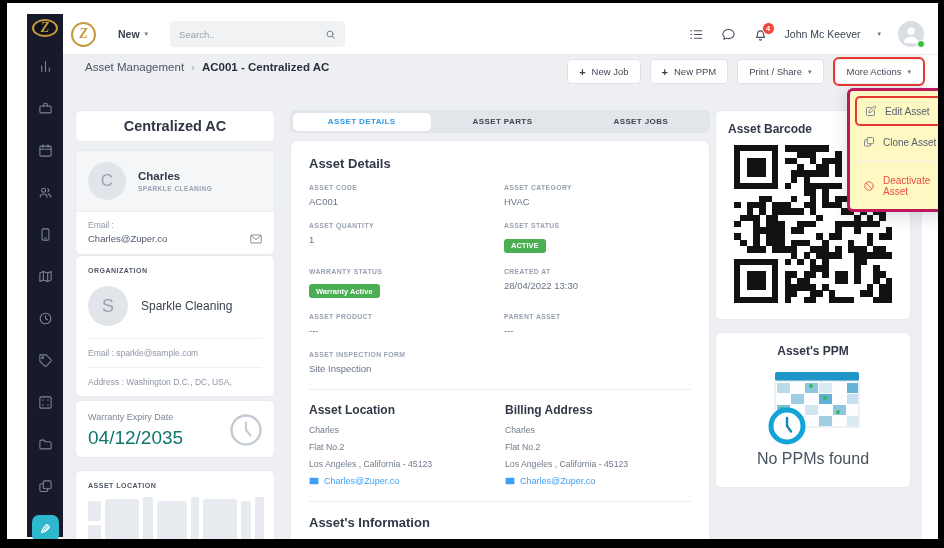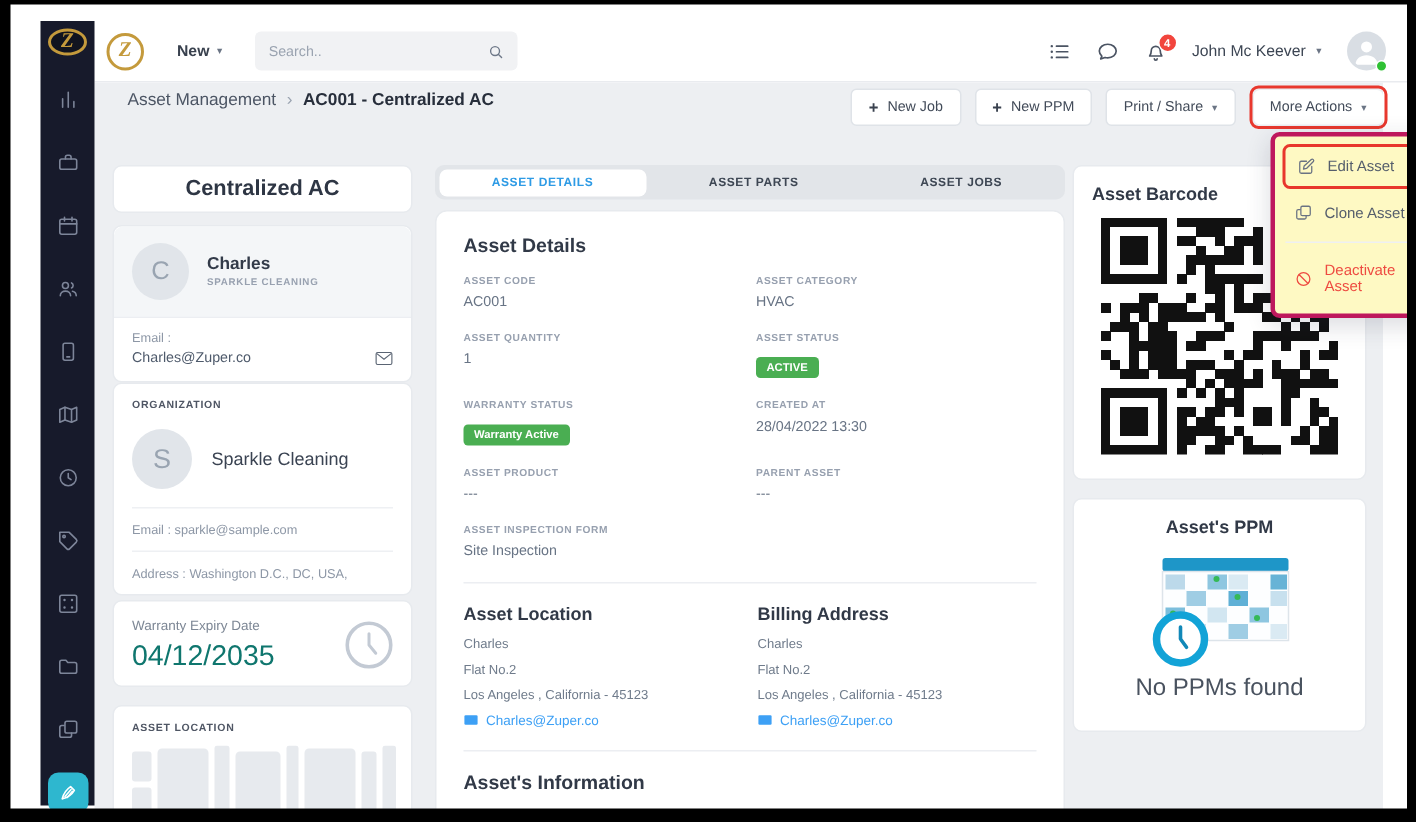--- a/index.html
+++ b/index.html
@@ -27,21 +27,21 @@
   .tb-new{display:flex;align-items:center;gap:5px;margin-left:22px;font-size:10.5px;font-weight:bold;color:#39414e;background:none;border:none;cursor:pointer;font-family:inherit}
   .caret{font-size:7px;color:#6b7585}
   .tb-search{margin-left:22px;width:175px;height:26px;background:#f1f2f4;border-radius:4px;display:flex;align-items:center;padding:0 9px}
   .tb-search input{flex:1;border:none;background:transparent;outline:none;font-size:9.5px;color:#6e7888;font-family:inherit}
   .tb-search input::placeholder{color:#9aa3b0}
   .tb-search svg{width:11px;height:11px;stroke:#6e7888;fill:none;stroke-width:2;stroke-linecap:round}
   .tb-right{margin-left:auto;display:flex;align-items:center;gap:17px}
   .tb-icon{background:none;border:none;cursor:pointer;position:relative;display:flex}
   .tb-icon svg{width:15px;height:15px;stroke:#4b5463;fill:none;stroke-width:1.8;stroke-linecap:round;stroke-linejoin:round}
   .nbadge{position:absolute;top:-5px;right:-7px;min-width:13px;height:13px;border-radius:7px;background:#f2453d;border:1.5px solid #fff;color:#fff;font-size:7.5px;font-weight:bold;display:flex;align-items:center;justify-content:center;padding:0 2px}
-  .tb-user{display:flex;align-items:center;gap:7px;background:none;border:none;cursor:pointer;font-family:inherit;font-size:10.5px;color:#3c4553;font-weight:500}
+  .tb-user{display:flex;align-items:center;gap:17px;background:none;border:none;cursor:pointer;font-family:inherit;font-size:10.5px;color:#3c4553;font-weight:500}
   .tb-avatar{width:26px;height:26px;border-radius:50%;background:#d9dee4;position:relative;cursor:pointer}
   .tb-avatar .ph{position:absolute;inset:2px;border-radius:50%;overflow:hidden}
   .odot{position:absolute;bottom:-1px;right:-1px;width:8px;height:8px;border-radius:50%;background:#2fc134;border:1.5px solid #fff}
 
   
   .content-bg{position:absolute;left:63px;top:55px;width:859px;height:493px;background:#edeff2}
 
   
   .crumb{position:absolute;left:85px;top:61px;font-size:11.5px;color:#4c5564;display:flex;gap:7px;align-items:center;z-index:5}
   .crumb b{color:#272e3b;font-weight:bold}

